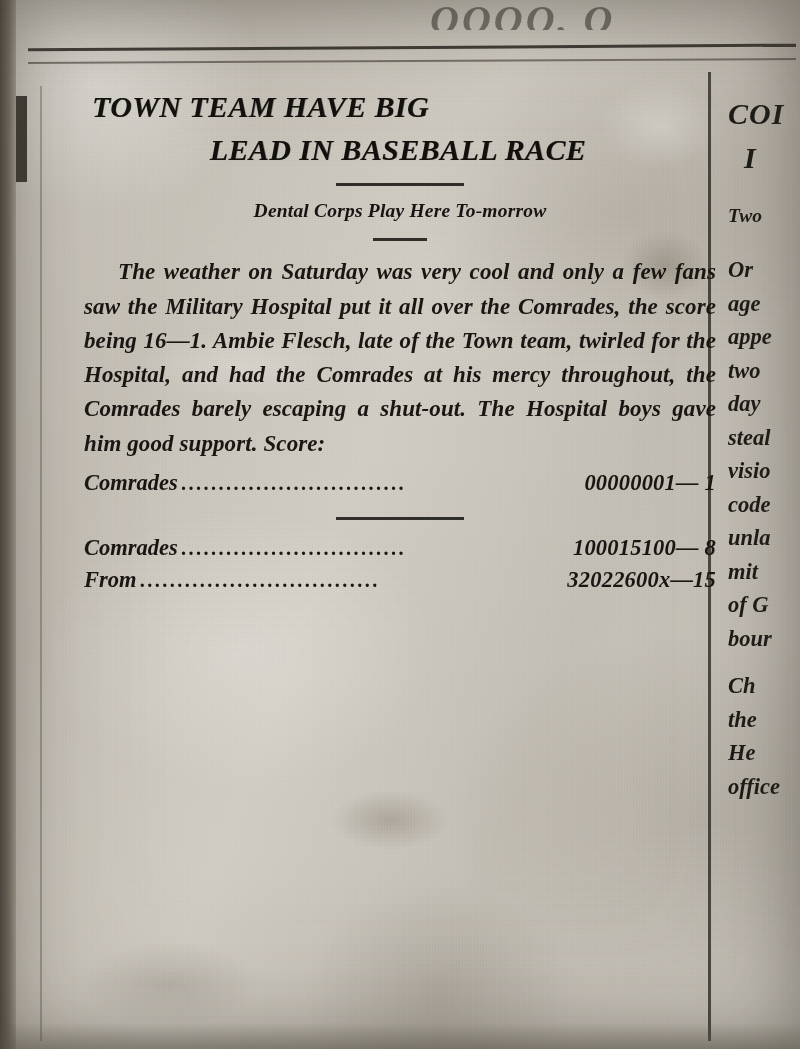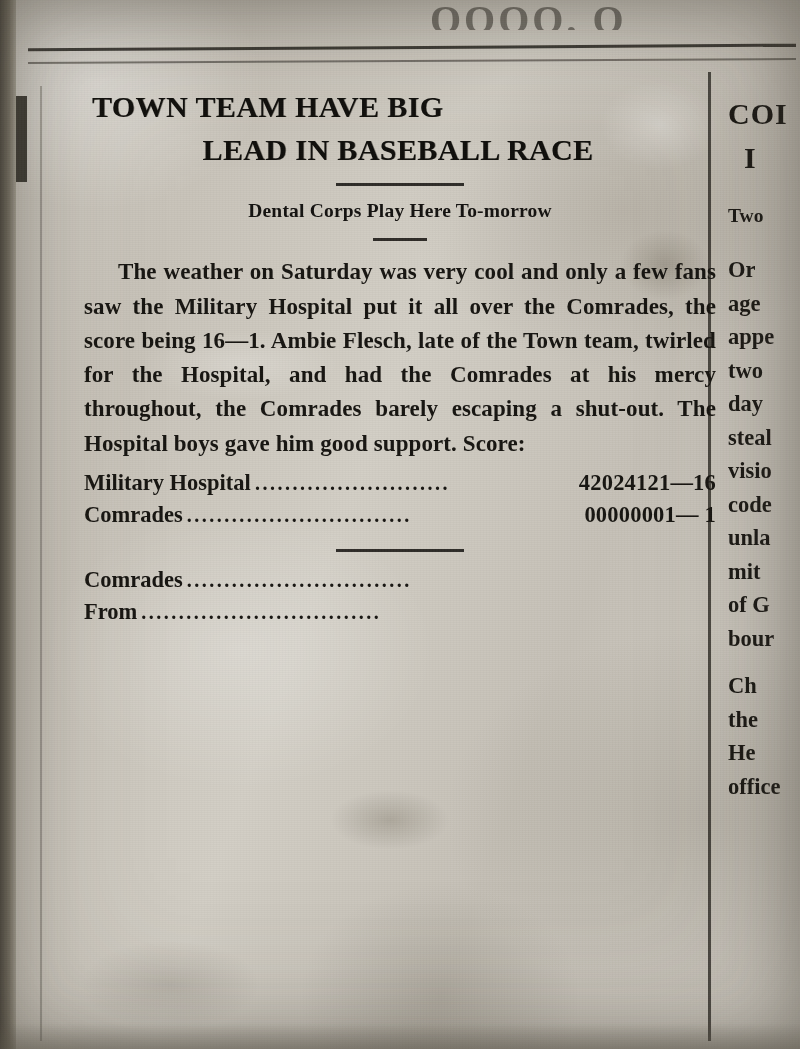--- a/index.html
+++ b/index.html
@@ -7,20 +7,21 @@
     padding: 0;
     background: #b9b5ac;
   }
   .page {
     position: relative;
     width: 800px;
     height: 1049px;
     overflow: hidden;
     background: #c3bfb6;
     font-family: "Liberation Serif", serif;
+    font-style: italic;
   }
 
   
   .paper {
     position: absolute;
     inset: 0;
     background:
       radial-gradient(ellipse 240px 180px at 12% 8%, rgba(255,255,255,0.35), rgba(255,255,255,0) 70%),
       radial-gradient(ellipse 300px 220px at 78% 20%, rgba(120,110,95,0.22), rgba(0,0,0,0) 72%),
       radial-gradient(ellipse 280px 200px at 30% 62%, rgba(255,255,255,0.22), rgba(255,255,255,0) 70%),
@@ -288,42 +289,39 @@
     <div class="subhead">Dental Corps Play Here To-morrow</div>
 
     <div class="dash-rule-sm"></div>
 
     <div class="body-text">
       <span class="indent">The weather on Saturday was very cool and only a few fans saw the Military Hospital put it all over the Comrades, the score being 16—1. Ambie Flesch, late of the Town team, twirled for the Hospital, and had the Comrades at his mercy throughout, the Comrades barely escaping a shut-out. The Hospital boys gave him good support. Score:</span>
     </div>
 
     <div style="margin-top:6px;">
       <div class="score-line">
-        <span class="team">Military Hospital</span>
-        <span class="dots">..........................</span>
-        <span class="digits">42024121—16</span>
-      </div>
-      <div class="score-line">
         <span class="team">Comrades</span>
         <span class="dots">..............................</span>
         <span class="digits">00000001— 1</span>
       </div>
     </div>
 
     <div class="dash-rule-mid"></div>
 
 
     <div style="margin-top:4px;">
       <div class="score-line">
         <span class="team">Comrades</span>
         <span class="dots">..............................</span>
+        <span class="digits">100015100— 8</span>
       </div>
       <div class="score-line">
         <span class="team">From</span>
         <span class="dots">................................</span>
+        <span class="digits">32022600x—15</span>
       </div>
     </div>
 
   </div>
 
   <div class="col-right">
     <div class="r-head">
       <span>COI</span>
       <span class="l2">I</span>
     </div>

